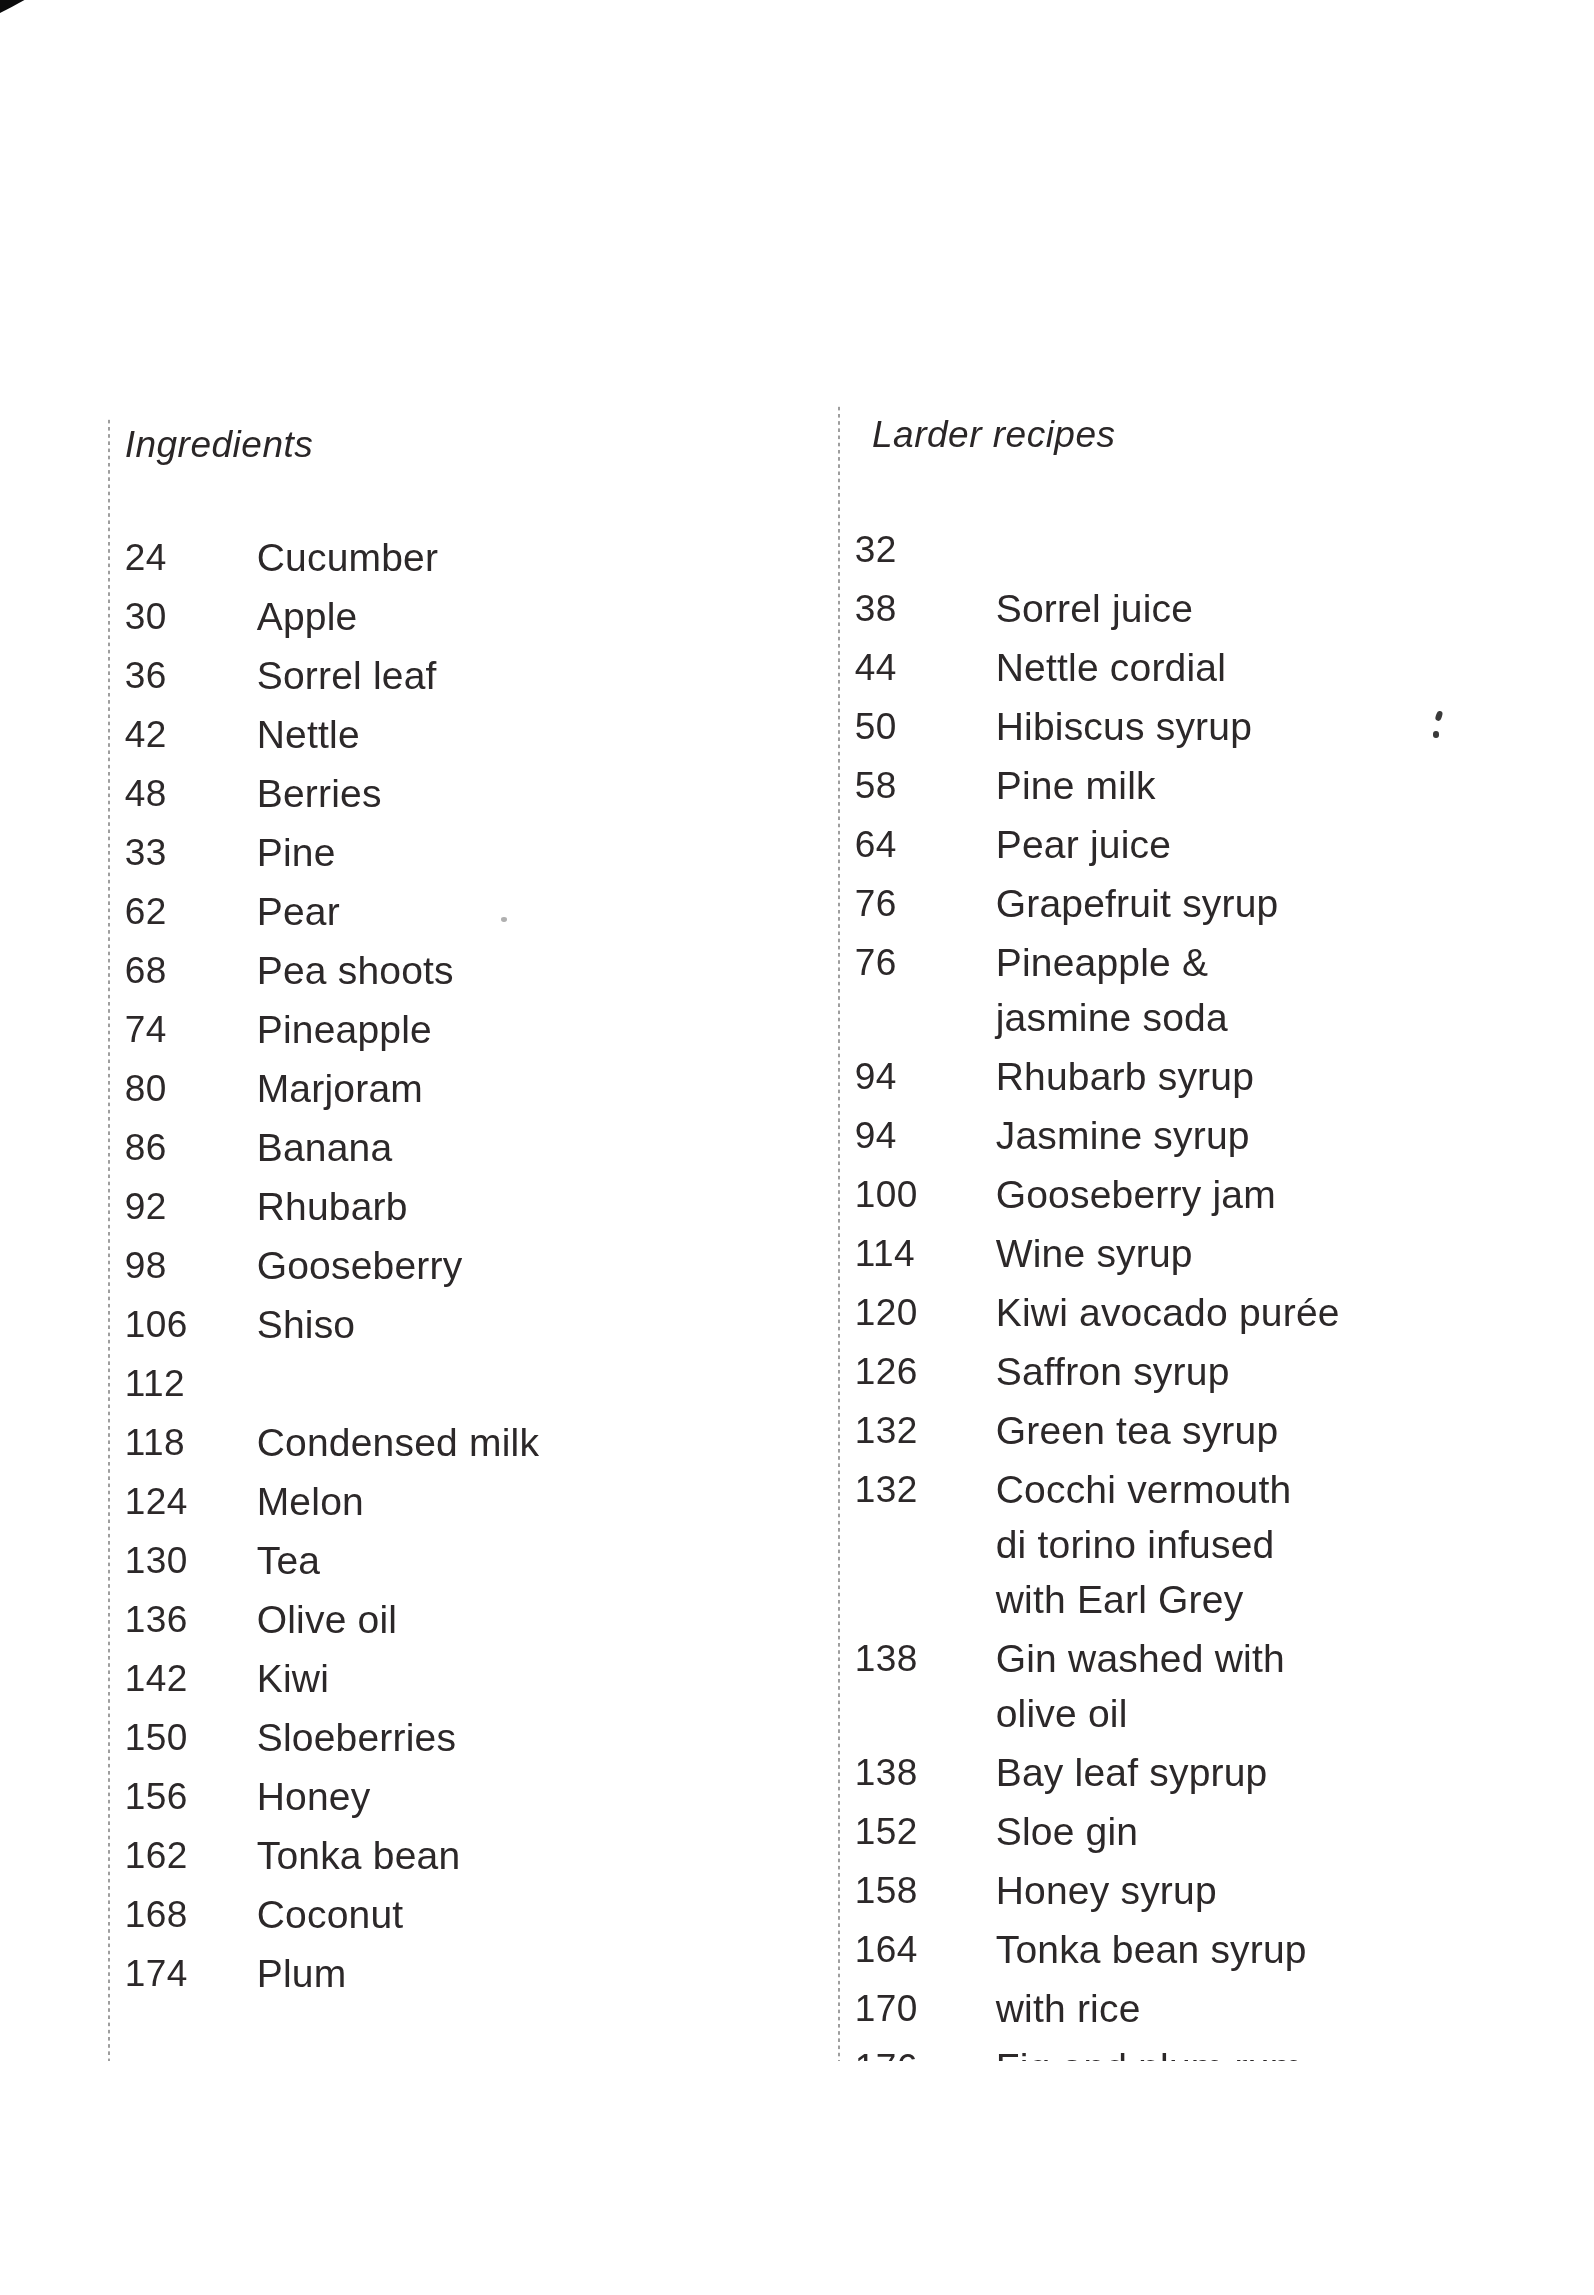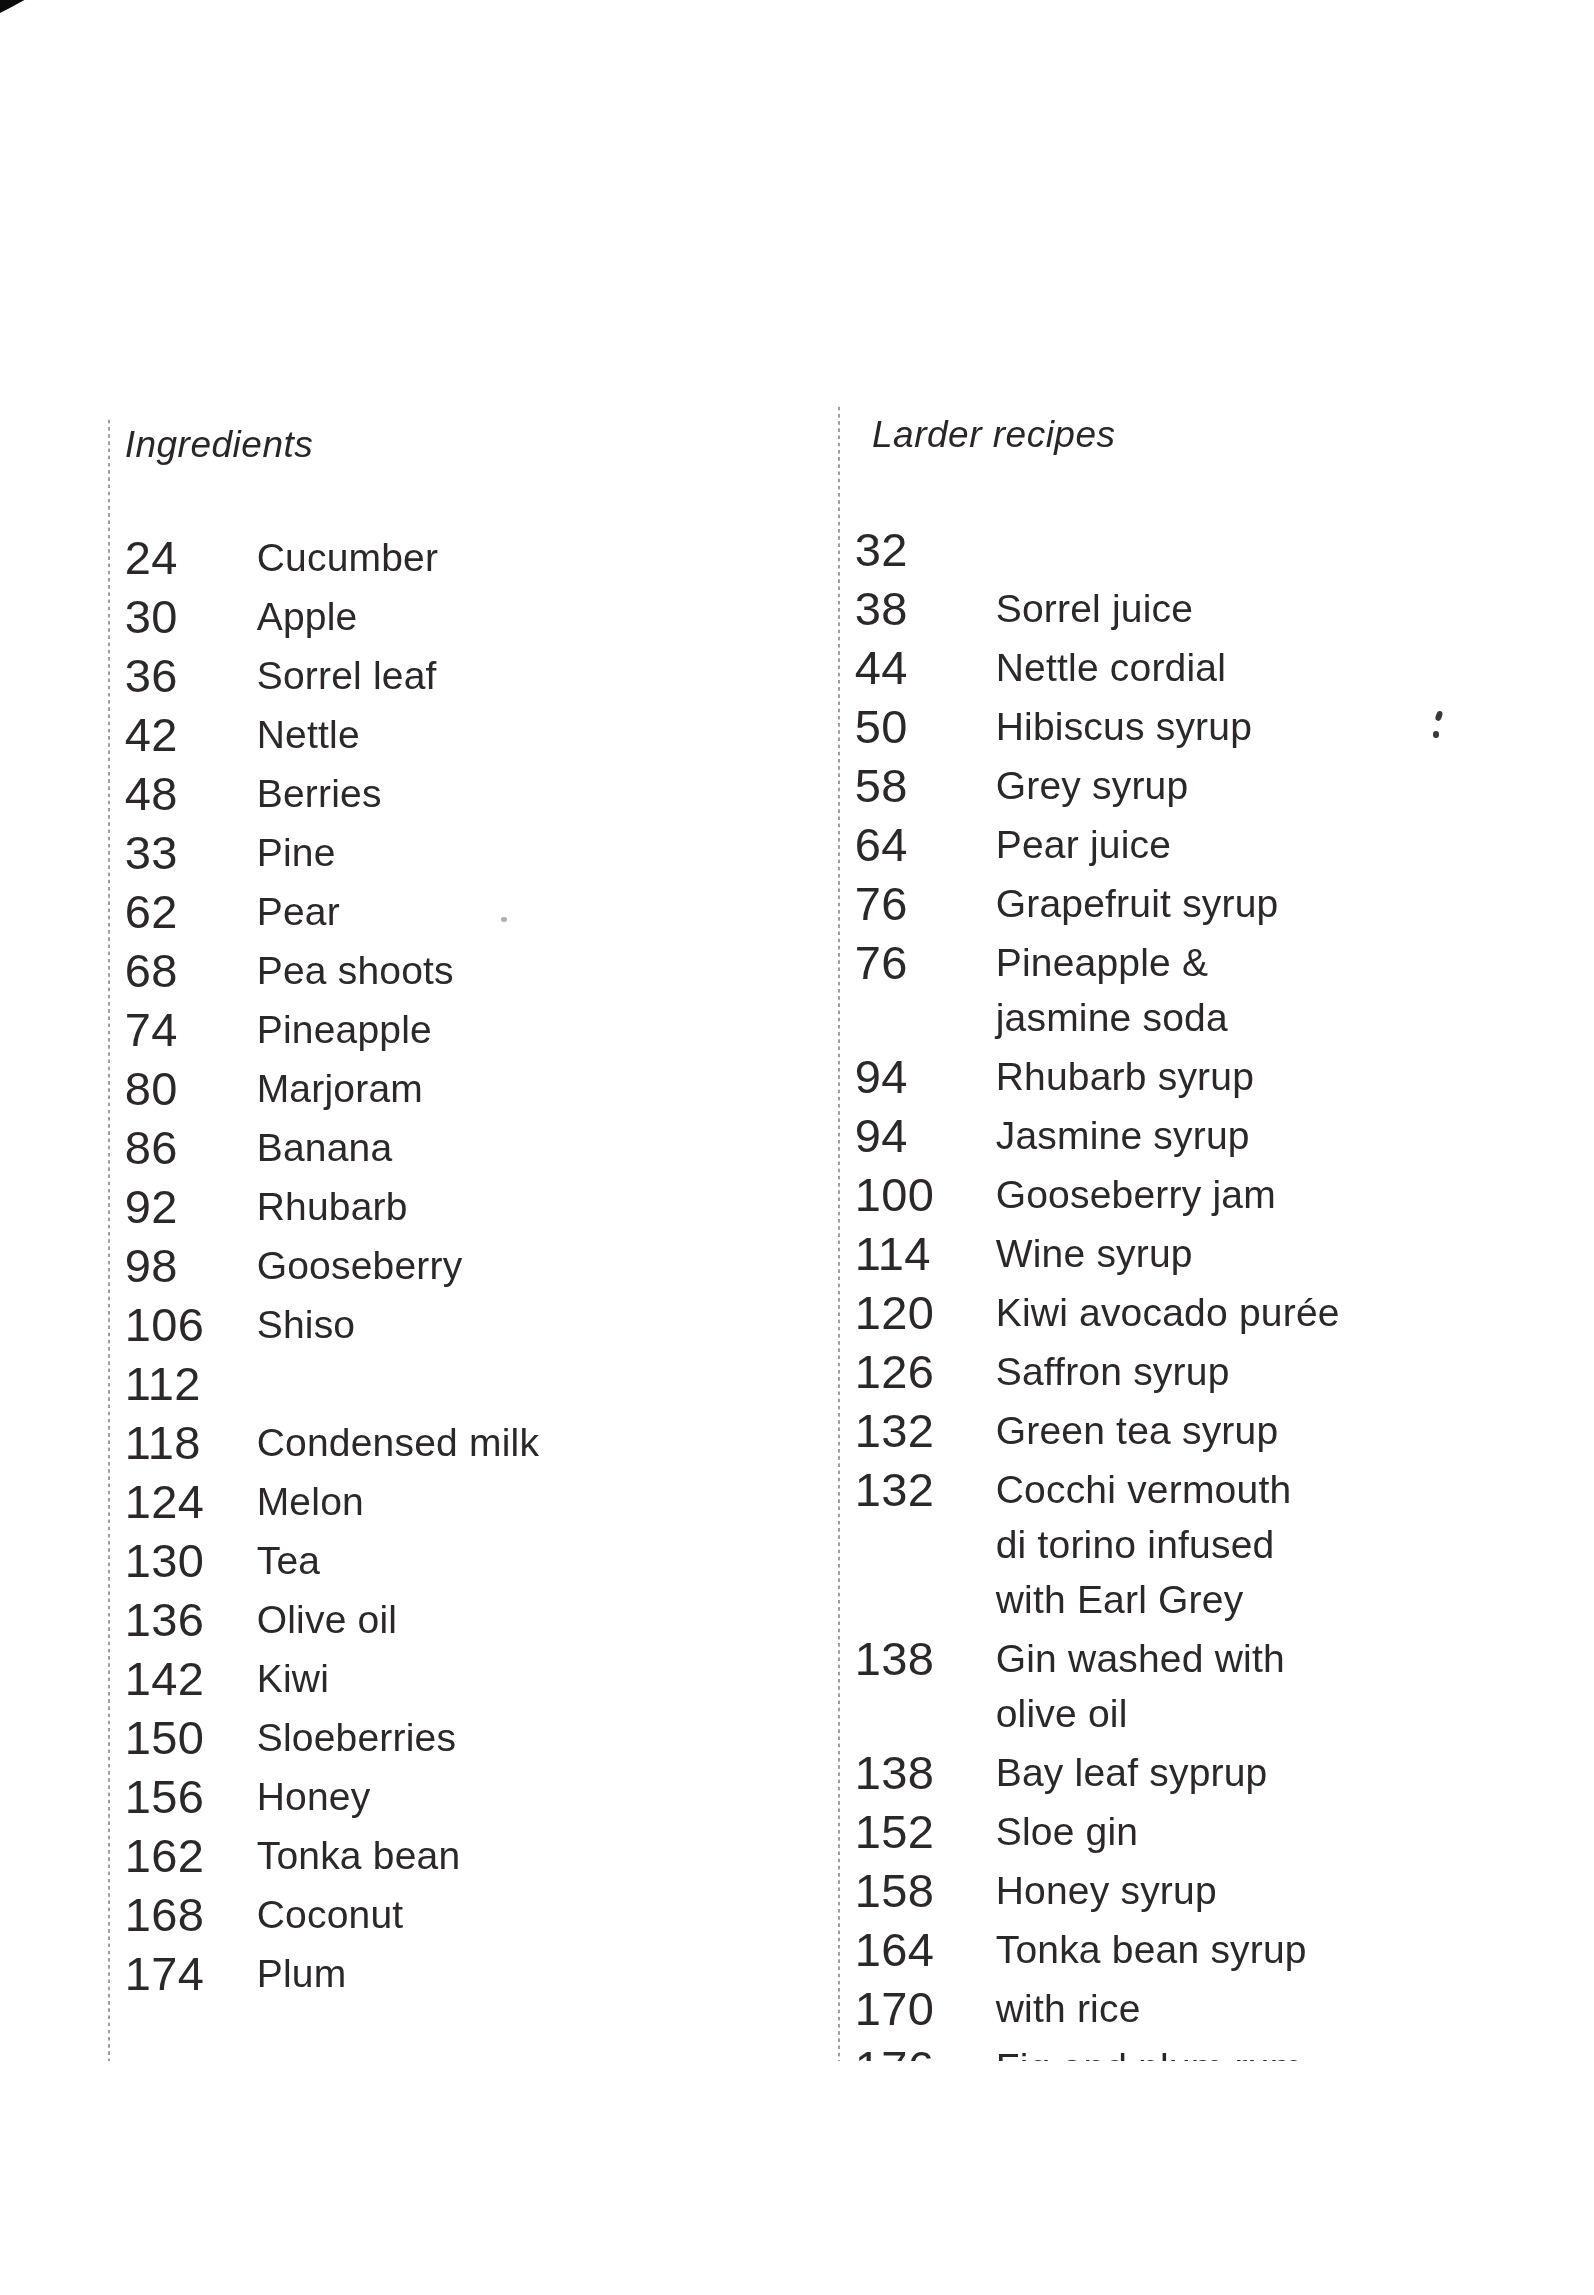--- a/index.html
+++ b/index.html
@@ -80,21 +80,21 @@
   .col-right .list { top: 522px; }
 
   .entry {
     display: flex;
     align-items: flex-start;
     margin-bottom: 4px;
   }
 
   .entry .num {
     flex: 0 0 auto;
-    font-size: 47px;
+    font-size: 37px;
     line-height: 55px;
     letter-spacing: 0.4px;
     color: #2c2829;
     text-align: left;
   }
   .col-left  .entry .num { width: 132px; padding-left: 17.7px; }
   .col-right .entry .num { width: 141px; padding-left: 17.7px; }
 
   .entry .label {
     flex: 1 1 auto;
@@ -300,21 +300,21 @@
           </div>
           <div class="entry">
             <span class="num">50</span>
             <span class="label">
               <span class="ln">Hibiscus syrup</span>
             </span>
           </div>
           <div class="entry">
             <span class="num">58</span>
             <span class="label">
-              <span class="ln">Grey syrup</span>
+              <span class="ln">Pine milk</span>
             </span>
           </div>
           <div class="entry">
             <span class="num">64</span>
             <span class="label">
               <span class="ln">Pear juice</span>
             </span>
           </div>
           <div class="entry">
             <span class="num">76</span>

